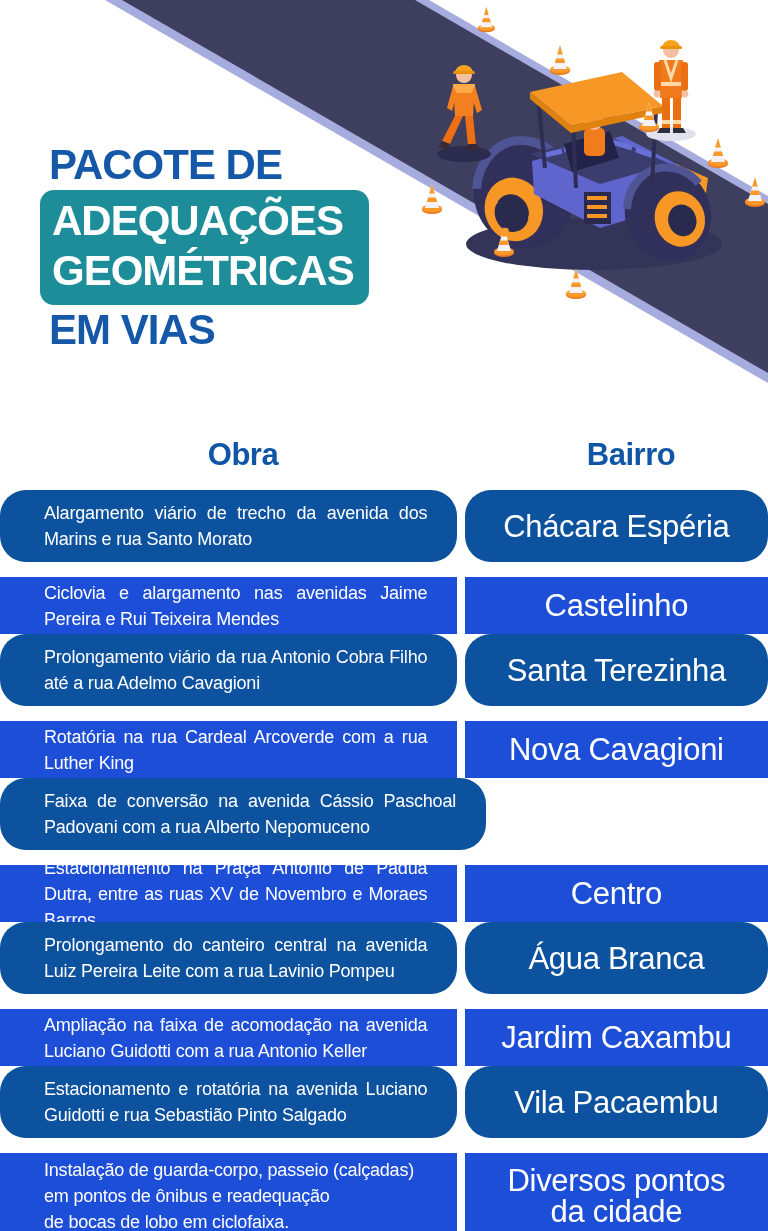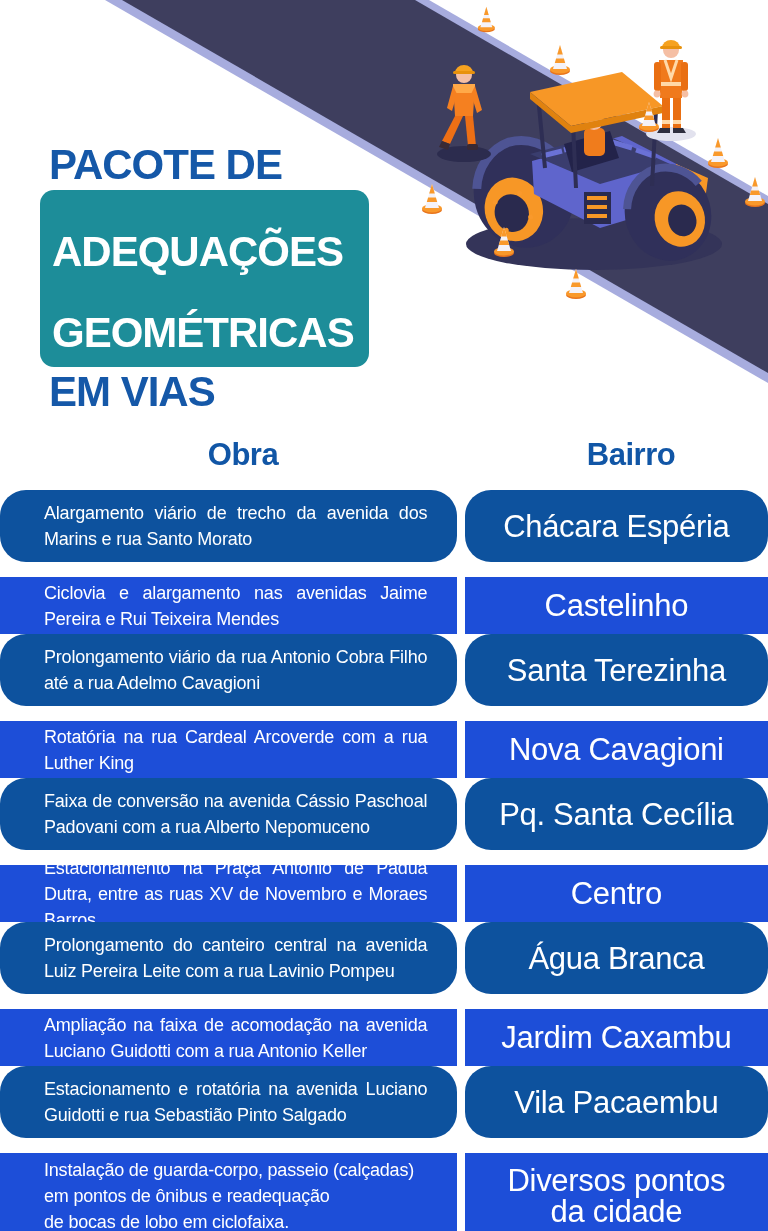--- a/index.html
+++ b/index.html
@@ -5,21 +5,21 @@
   html,body{margin:0;padding:0;background:#ffffff;}
   body{width:768px;font-family:"Liberation Sans",sans-serif;-webkit-font-smoothing:antialiased;}
   .page{position:relative;width:768px;height:1231px;overflow:hidden;background:#fff;}
 
   
   .hero{position:relative;width:768px;height:420px;}
   .hero svg{position:absolute;left:0;top:0;}
   .hero-text{position:absolute;left:40px;top:142px;width:430px;z-index:2;}
   .title-line{color:#1558A8;font-size:42px;font-weight:bold;letter-spacing:-1px;line-height:46px;margin-left:9px;}
   .title-box{display:inline-block;background:#1D8D99;border-radius:14px;padding:6px 15px 9px 12px;margin:2px 0;}
-  .title-box div{color:#ffffff;font-size:42px;font-weight:bold;letter-spacing:-1px;line-height:50px;margin-top:31px;}
+  .title-box div{color:#ffffff;font-size:42px;font-weight:bold;letter-spacing:-1px;line-height:50px;}
   .subtitle{margin:17px 0 0 9px;font-style:italic;font-size:22px;letter-spacing:-0.3px;color:#2E2E2E;}
 
   
   .table-section{width:768px;}
   .thead{display:flex;height:70px;text-align:right;}
   .th{display:flex;align-items:center;justify-content:center;color:#1156A6;font-size:31px;font-weight:bold;letter-spacing:-0.5px;}
   .th-obra{width:486px;}
   .th-gap{width:8px;}
   .th-bairro{width:274px;}
   .row{display:flex;height:72px;}
@@ -185,21 +185,20 @@
             <span class="obra-text">Rotatória na rua Cardeal Arcoverde com a rua Luther King</span>
           </div>
           <div class="col-gap"></div>
           <div class="cell-bairro">Nova Cavagioni</div>
         </div>
         <div class="row row-blue">
           <div class="cell-obra">
             <span class="obra-text">Faixa de conversão na avenida Cássio Paschoal Padovani com a rua Alberto Nepomuceno</span>
           </div>
           <div class="col-gap"></div>
-          <div class="cell-bairro">Pq. Santa Cecília</div>
         </div>
         <div class="row row-teal">
           <div class="cell-obra">
             <span class="obra-text">Estacionamento na Praça Antonio de Padua Dutra, entre as ruas XV de Novembro e Moraes Barros</span>
           </div>
           <div class="col-gap"></div>
           <div class="cell-bairro">Centro</div>
         </div>
         <div class="row row-blue">
           <div class="cell-obra">

